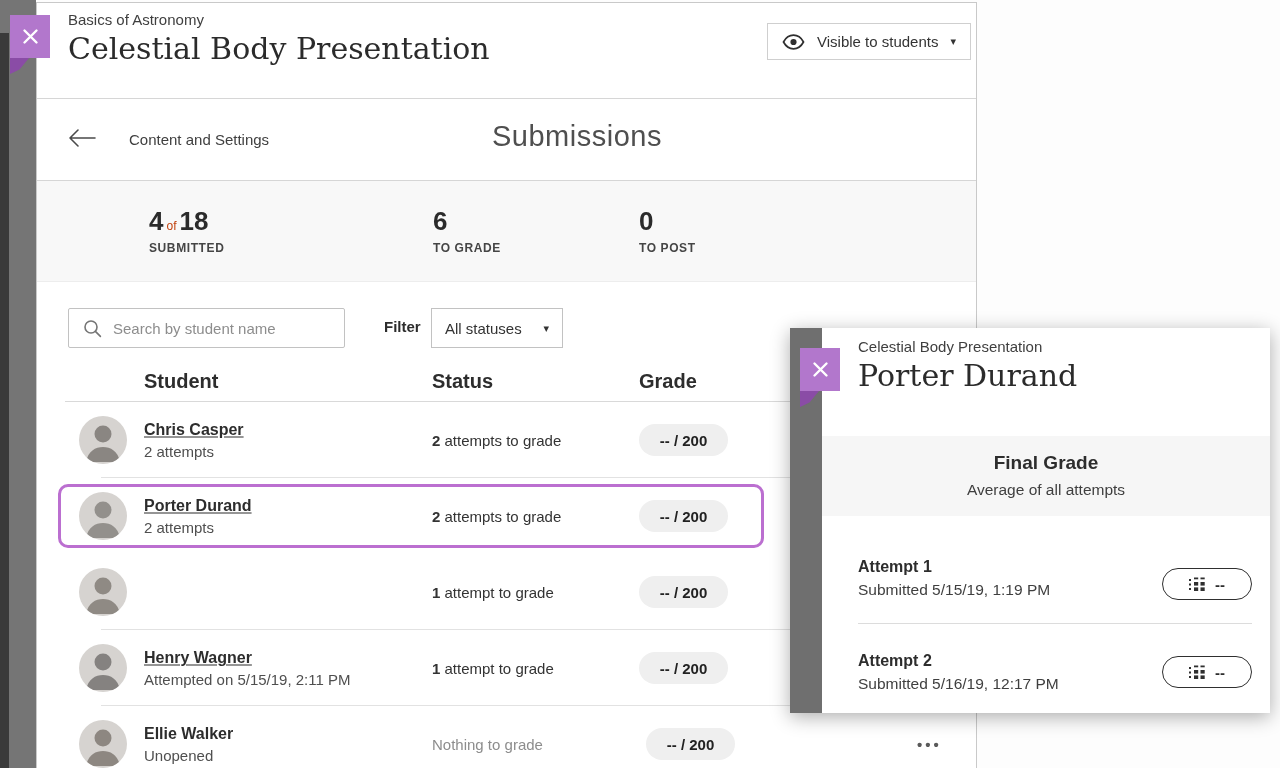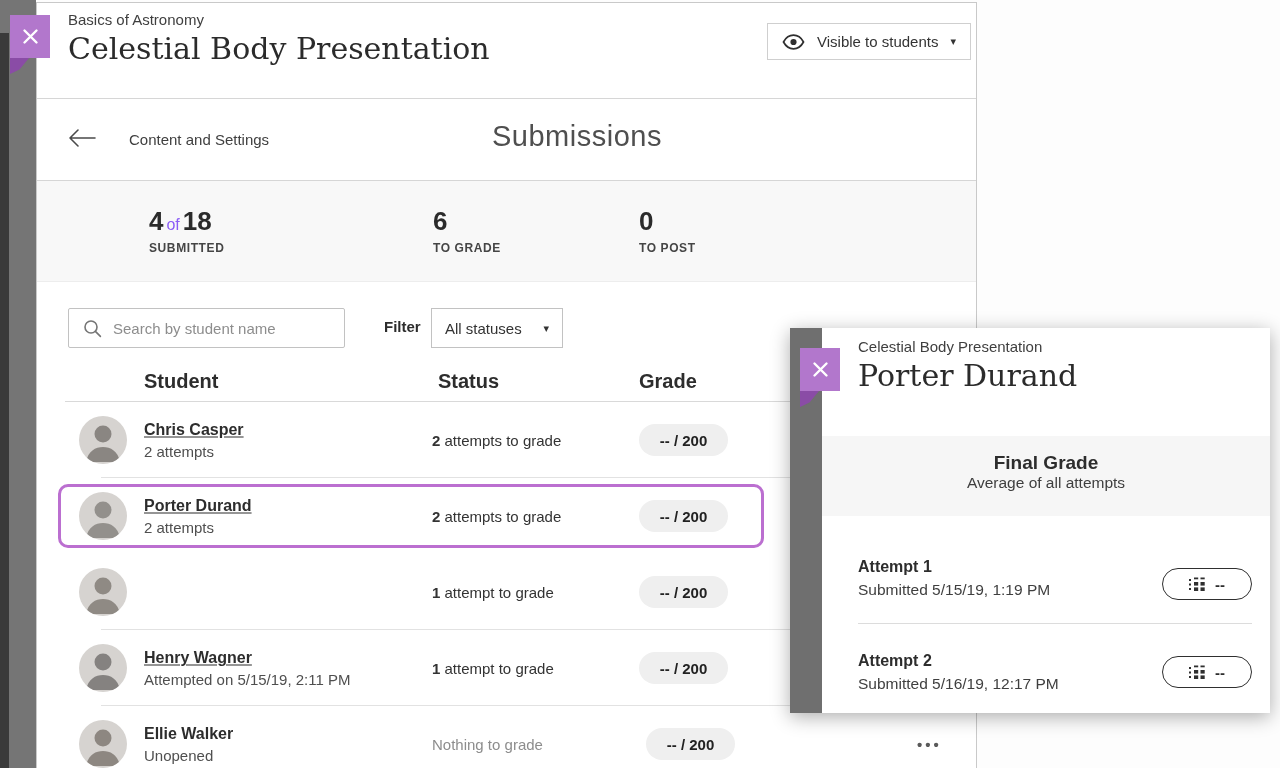--- a/index.html
+++ b/index.html
@@ -34,40 +34,40 @@
   .nav-bar { position:relative; height:82px; border-bottom:1px solid #d6d6d6; }
   .back-btn { position:absolute; left:31px; top:29px; cursor:pointer; }
   .back-label { position:absolute; left:92px; top:32px; font-size:15px; color:#3f3f3f; cursor:pointer; }
   .nav-title { position:absolute; left:455px; top:21px; font-size:29px; font-weight:300; color:#4f4f4f; letter-spacing:0.5px; }
 
   
   .stats-band { position:relative; height:101px; background:#f8f8f8; border-bottom:1px solid #ededed; }
   .stat { position:absolute; top:27px; }
   .stat-1 { left:112px; } .stat-2 { left:396px; } .stat-3 { left:602px; }
   .stat-nums { font-size:26px; font-weight:700; color:#2b2b2b; line-height:1; }
-  .stat-of { font-size:16px; font-weight:400; color:#8b5cf6; margin:12px 3px; }
+  .stat-of { font-size:12px; font-weight:400; color:#c2410c; margin:12px 3px; }
   .stat-label { font-size:12px; color:#454545; letter-spacing:0.6px; margin-top:7px; font-weight:600; }
 
   
   .search-row { position:relative; height:80px; }
   .search-box { position:absolute; left:31px; top:26px; width:277px; height:40px;
     border:1px solid #c2c2c2; border-radius:2px; background:#fff; }
   .search-box input { position:absolute; left:44px; top:0; width:228px; height:38px; border:none; outline:none;
     font-size:15px; color:#333; font-family:"Liberation Sans", sans-serif; background:transparent; }
   .search-box input::placeholder { color:#8d8d8d; }
   .search-icon { position:absolute; left:14px; top:10px; }
   .filter-label { position:absolute; left:347px; top:36px; font-size:15px; font-weight:700; color:#2d2d2d; }
   .filter-dd { position:absolute; left:394px; top:26px; width:132px; height:40px; border:1px solid #c2c2c2;
     background:#fff; display:flex; align-items:center; justify-content:space-between; padding:8px 13px;
     font-size:15px; color:#333; cursor:pointer; }
 
   
   .table-header { position:relative; height:40px; font-size:20px; font-weight:600; color:#2d2d2d; }
   .th-student { position:absolute; left:107px; top:8px; }
-  .th-status  { position:absolute; left:395px; top:8px;margin-left:6px; }
+  .th-status  { position:absolute; left:395px; top:8px; }
   .th-grade   { position:absolute; left:602px; top:8px; }
   .hdr-line { position:absolute; left:28px; right:26px; bottom:0; height:1px; background:#d9d9d9; }
 
   .row { position:relative; height:76px; }
   .row.has-divider::after { content:""; position:absolute; left:64px; right:58px; bottom:0; height:1px; background:#e2e2e2; }
   .avatar { position:absolute; left:42px; top:14px; width:48px; height:48px; border-radius:50%;
     background:#d6d3d0; overflow:hidden; }
   .name-cell { position:absolute; left:107px; top:50%; transform:translateY(-50%); }
   .student-name { font-size:16px; font-weight:600; color:#2d2d2d; text-decoration:underline; text-underline-offset:2px; cursor:pointer; }
   .row.no-link .student-name { text-decoration:none; cursor:default; }
@@ -88,21 +88,21 @@
   .overlay { position:absolute; left:790px; top:328px; width:480px; height:385px; background:#fff;
     box-shadow:0 4px 18px rgba(0,0,0,0.32); z-index:10; }
   .ov-strip { position:absolute; left:0; top:0; width:32px; height:100%; background:#6f6f6f; }
   .ov-close { left:10px; top:20px; }
   .ov-content { position:absolute; left:32px; top:0; right:0; bottom:0; }
   .ov-header { position:relative; height:108px; padding:10px 0 0 36px; background:#fff; }
   .ov-course { font-size:15px; color:#3f3f3f; }
   .ov-student { font-family:"DejaVu Serif", serif; font-size:30px; color:#2b2b2b; margin-top:3px; font-weight:500; }
   .ov-final { height:80px; background:#f6f6f6; text-align:center; padding-top:16px; }
   .ov-final-title { font-size:19px; font-weight:700; color:#2d2d2d; }
-  .ov-final-sub { font-size:15.5px; color:#3f3f3f; }
+  .ov-final-sub { font-size:15.5px; color:#3f3f3f; margin-top:7px; }
   .attempt-block { position:relative; padding-left:36px; }
   .attempt-1 { height:108px; padding-top:42px; }
   .attempt-1::after { content:""; position:absolute; left:36px; right:18px; bottom:0; height:1px; background:#dcdcdc; }
   .attempt-2 { height:89px; padding-top:28px; }
   .attempt-label { font-size:16px; font-weight:700; color:#2d2d2d; }
   .attempt-sub { font-size:15.5px; color:#3f3f3f; margin-top:5px; }
   .attempt-pill { position:absolute; right:18px; width:90px; height:32px; border:1px solid #2f2f2f; border-radius:16px;
     background:#fff; display:flex; align-items:center; justify-content:center; gap:9px; font-size:15px; font-weight:700;
     color:#2d2d2d; cursor:pointer; }
   .attempt-1 .attempt-pill { top:52px; }

